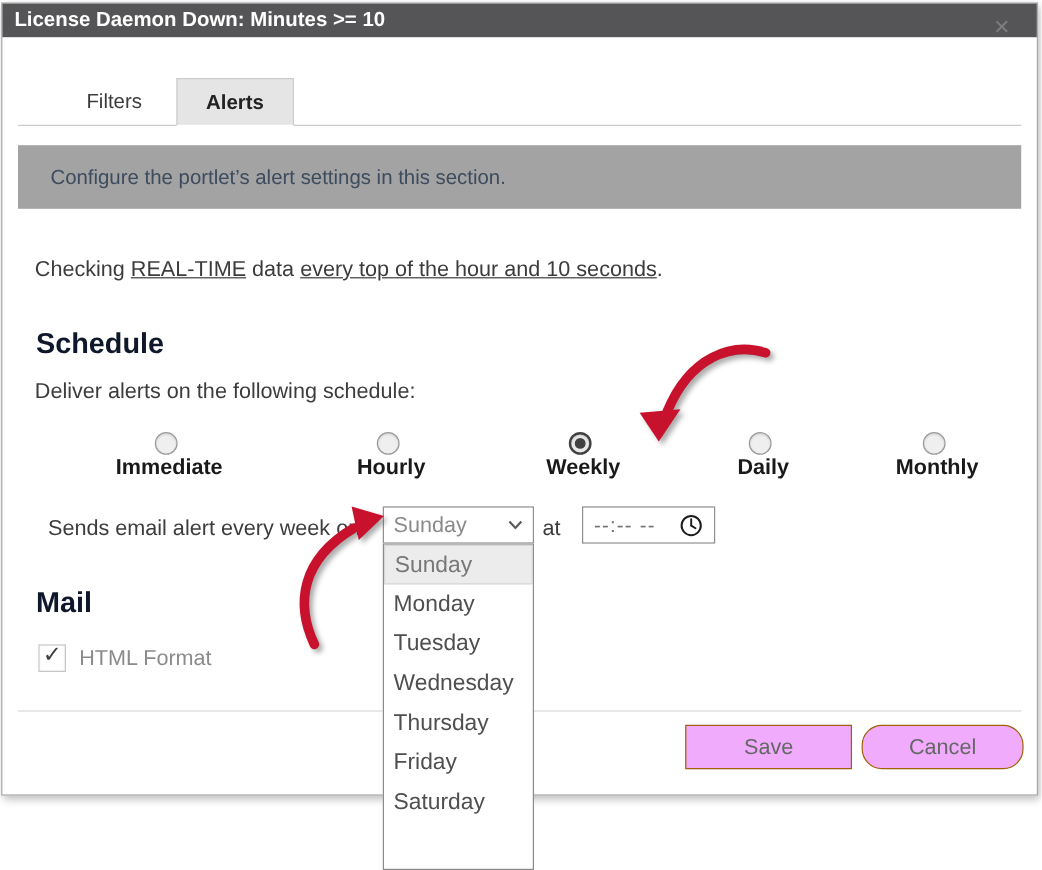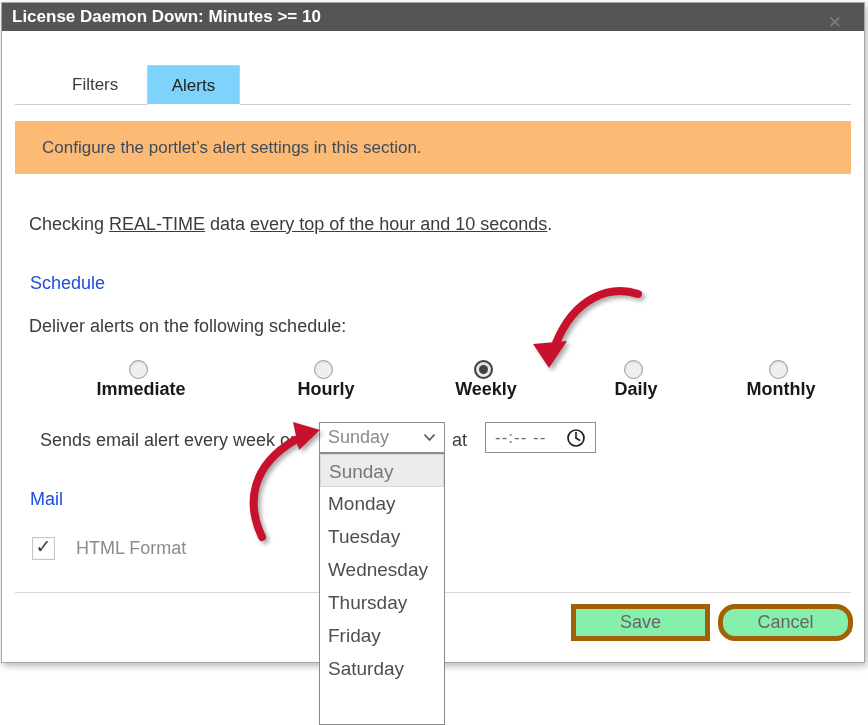--- a/index.html
+++ b/index.html
@@ -17,34 +17,34 @@
   .dlg-title { color:#fff; font-weight:bold; font-size:17px; padding-left:10px; }
   .dlg-close { position:absolute; right:22px; top:11px; color:#7d7d7d;
                font-size:17px; font-weight:bold; cursor:pointer; line-height:1; }
 
   
   .tabbar { position:absolute; left:13px; right:13px; top:62px; height:40px;
             border-bottom:1px solid #ccc; }
   .tab { display:inline-block; vertical-align:bottom; height:39px; line-height:39px;
          padding:0 24px; font-size:17px; color:#3c3c3c; cursor:pointer; }
   .tab-filters { margin-left:33px; }
-  .tab-active { height:40px; line-height:40px; margin-bottom:-1px; background:#7dd3fc;
+  .tab-active { height:40px; line-height:40px; margin-bottom:-1px; background:#e5e5e5;
                 border:1px solid #ccc; border-bottom:1px solid #fff;
-                font-weight:normal; color:#222;text-align:center; }
+                font-weight:bold; color:#222;text-align:center; }
 
   
   .info { position:absolute; left:13px; right:13px; top:118px; height:53px;
-          background:#fdba74; color:#3d4b5e; font-size:17px;
+          background:#a3a3a3; color:#3d4b5e; font-size:17px;
           display:flex; align-items:center; padding-left:27px; }
 
   
   .checking { position:absolute; left:27px; top:211px; font-size:18px; color:#3c3c3c; }
   .checking .bu { font-weight:normal; text-decoration:underline; }
 
-  .section-heading { position:absolute; font-size:18px; font-weight:normal; color:#1d4ed8; }
+  .section-heading { position:absolute; font-size:24px; font-weight:bold; color:#0f172a; }
   .h-schedule { left:28px; top:270px; }
   .h-mail { left:28px; top:486px; }
   .plain { position:absolute; font-size:18px; color:#3c3c3c; }
   .deliver { left:27px; top:313px; }
 
   
   .radio-row { position:absolute; left:34px; top:363px; height:28px;
                display:flex; align-items:center; }
   .radio-item { display:flex; align-items:center;flex-direction:column; }
   .w0{width:210px} .w1{width:160px} .w2{width:140px} .w3{width:160px} .w4{width:150px}
@@ -75,27 +75,27 @@
               color:#4f4f4f; cursor:pointer; }
   .day-item-sel { background:#ececec; border:1px solid #d8d8d8; color:#777; }
 
   
   .chk-row { position:absolute; left:30px; top:534px; display:flex; align-items:center; }
   .checkbox { width:23px; height:23px; border:1px solid #c6c6c6; background:#fff;
               display:flex; align-items:center; justify-content:center; cursor:pointer;
               box-shadow:inset 0 0 2px rgba(0,0,0,.08); }
   .checkbox .mark { font-size:19px; font-weight:bold; color:#3d3d3d; line-height:1;
                     position:relative; top:-2px; }
-  .chk-label { margin-left:21px; font-size:18px; color:#8b8b8b; }
+  .chk-label { margin-left:11px; font-size:18px; color:#8b8b8b; }
 
   
   .footer-divider { position:absolute; left:13px; right:13px; top:589px; height:1px;
                     background:#d9d9d9; }
-  .btn { position:absolute; top:601px; height:37px; background:#86efac;
-         border:5px solid #a16207; color:#666; font-size:18px;
+  .btn { position:absolute; top:601px; height:37px; background:#f0abfc;
+         border:1px solid #a16207; color:#666; font-size:18px;
          font-family:inherit; cursor:pointer; }
   .btn-save { left:569px; width:139px; }
   .btn-cancel { left:716px; width:135px;border-radius:17px; }
 
   
   .arrows { position:absolute; left:0; top:0; width:868px; height:725px;
             pointer-events:none; z-index:60; }
 
   .icon-svg { display:block; }
 </style>

